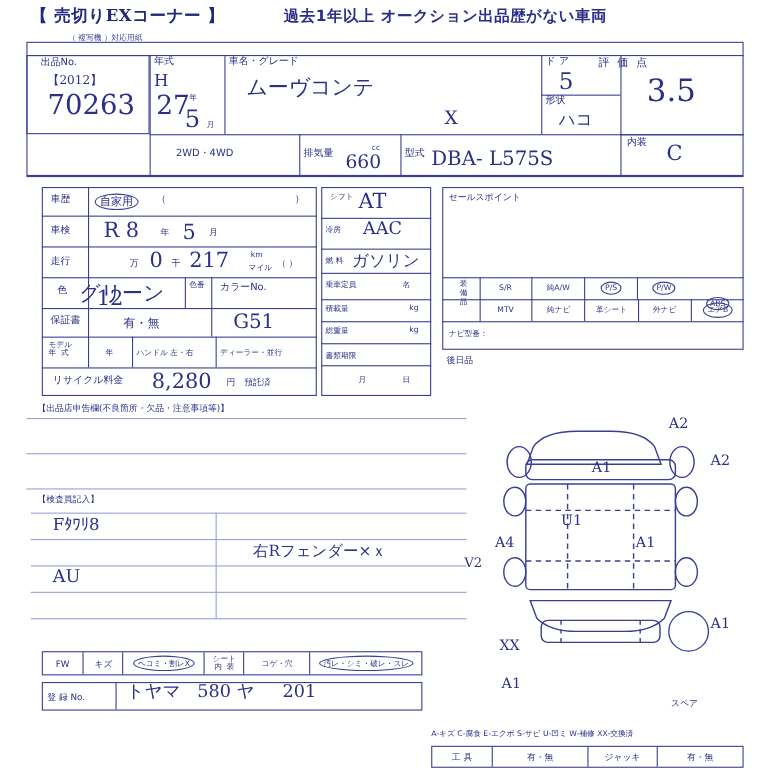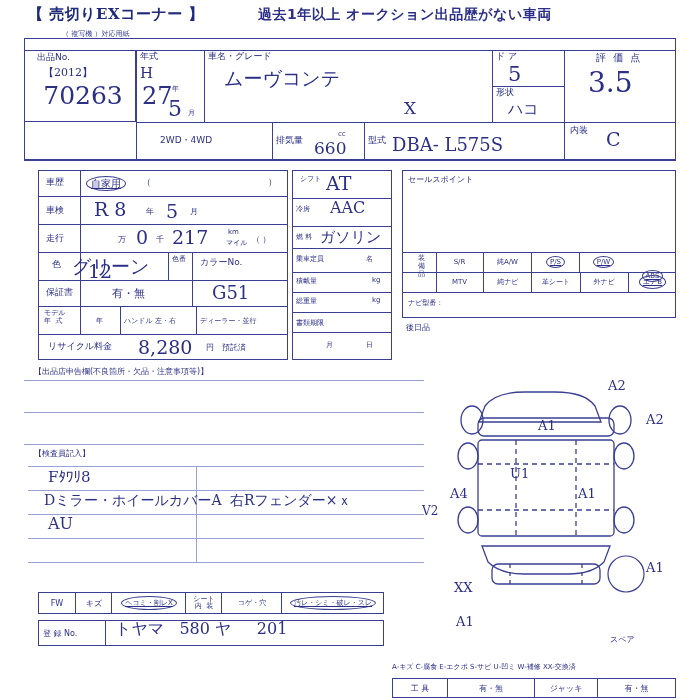--- a/index.html
+++ b/index.html
@@ -14,21 +14,21 @@
   .xs{font-size:7px;}
   .ctr{display:flex;align-items:center;justify-content:center;text-align:center;}
   .lft{display:flex;align-items:center;}
   .vline{position:absolute;background:#3a3f93;width:1px;}
   .hline{position:absolute;background:#3a3f93;height:1px;}
   .thin{background:#9aa0d8;}
   .title{font-size:15px;font-weight:bold;letter-spacing:0.5px;}
   .hwbig{font-family:"DejaVu Serif",serif;font-size:22px;}
   .hwmid{font-family:"DejaVu Serif",serif;font-size:17px;}
   .hwsm{font-family:"DejaVu Serif",serif;font-size:13px;}
-  .circ{border:1.5px solid #3a3f93;border-radius:50%;display:inline-flex;align-items:center;justify-content:center;text-decoration:underline;}
+  .circ{border:1.5px solid #3a3f93;border-radius:50%;display:inline-flex;align-items:center;justify-content:center;}
   svg{display:block;}
 </style>
 </head>
 <body>
 
 <div class="sheet">
 
   <div class="b" style="left:10px;top:2px;width:680px;height:26px;">
     <div class="b hw title" style="left:18px;top:3px;width:230px;">【 売切りEXコーナー 】</div>
     <div class="b title" style="left:248px;top:4px;width:420px;font-size:14px;color:#2b2f86;">過去1年以上 オークション出品歴がない車両</div>
@@ -59,21 +59,21 @@
   <div class="b hwmid" style="left:404px;top:98px;font-size:17px;">X</div>
   <div class="vline" style="left:492px;top:50px;height:72px;"></div>
 
   <div class="b lbl" style="left:496px;top:52px;width:40px;line-height:1.0;">ド ア</div>
   <div class="b hwbig" style="left:508px;top:62px;font-size:21px;">5</div>
   <div class="hline" style="left:492px;top:86px;width:72px;"></div>
   <div class="b lbl" style="left:496px;top:88px;">形状</div>
   <div class="b hwsm" style="left:508px;top:100px;font-size:15px;">ハコ</div>
   <div class="vline" style="left:564px;top:50px;height:110px;"></div>
 
-  <div class="b lbl" style="left:596px;top:52px;font-size:10px;letter-spacing:2px;">評 価 点</div>
+  <div class="b lbl" style="left:544px;top:52px;font-size:10px;letter-spacing:2px;">評 価 点</div>
   <div class="b hwbig" style="left:588px;top:66px;font-size:28px;">3.5</div>
   <div class="hline" style="left:564px;top:122px;width:112px;"></div>
   <div class="b lbl" style="left:570px;top:126px;">内装</div>
   <div class="b hwmid" style="left:606px;top:128px;font-size:19px;">C</div>
 
   <div class="b lbl" style="left:160px;top:136px;">2WD・4WD</div>
   <div class="vline" style="left:272px;top:122px;height:38px;"></div>
   <div class="b lbl" style="left:276px;top:136px;">排気量</div>
   <div class="b xs" style="left:338px;top:130px;">cc</div>
   <div class="b hwmid" style="left:314px;top:138px;font-size:17px;">660</div>
@@ -202,21 +202,20 @@
   <div class="b sm" style="left:406px;top:322px;">後日品</div>
 
   <div class="b sm" style="left:34px;top:448px;">【検査員記入】</div>
   <div class="hline thin" style="left:28px;top:466px;width:396px;"></div>
   <div class="hline thin" style="left:28px;top:490px;width:396px;"></div>
   <div class="hline thin" style="left:28px;top:514px;width:396px;"></div>
   <div class="hline thin" style="left:28px;top:538px;width:396px;"></div>
   <div class="hline thin" style="left:28px;top:562px;width:396px;"></div>
   <div class="vline thin" style="left:196px;top:466px;height:96px;"></div>
   <div class="b hwsm" style="left:48px;top:468px;font-size:15px;">Fﾀﾜﾘ8</div>
-  <div class="b hwsm" style="left:44px;top:492px;font-size:14px;">Dミラー・ホイールカバーA</div>
   <div class="b hwsm" style="left:230px;top:492px;font-size:14px;">右Rフェンダー×ｘ</div>
   <div class="b hwsm" style="left:48px;top:514px;font-size:16px;">AU</div>
 
   <div class="b" style="left:430px;top:378px;width:250px;height:240px;">
     <svg width="250" height="240" viewBox="0 0 250 240">
       <g fill="none" stroke="#3a3f93" stroke-width="1.3">
 
         <path d="M55 28 q10 -14 40 -14 h30 q30 0 40 14 l6 16 h-122 z"></path>
         <rect x="48" y="40" width="136" height="18" rx="6"></rect>
 

